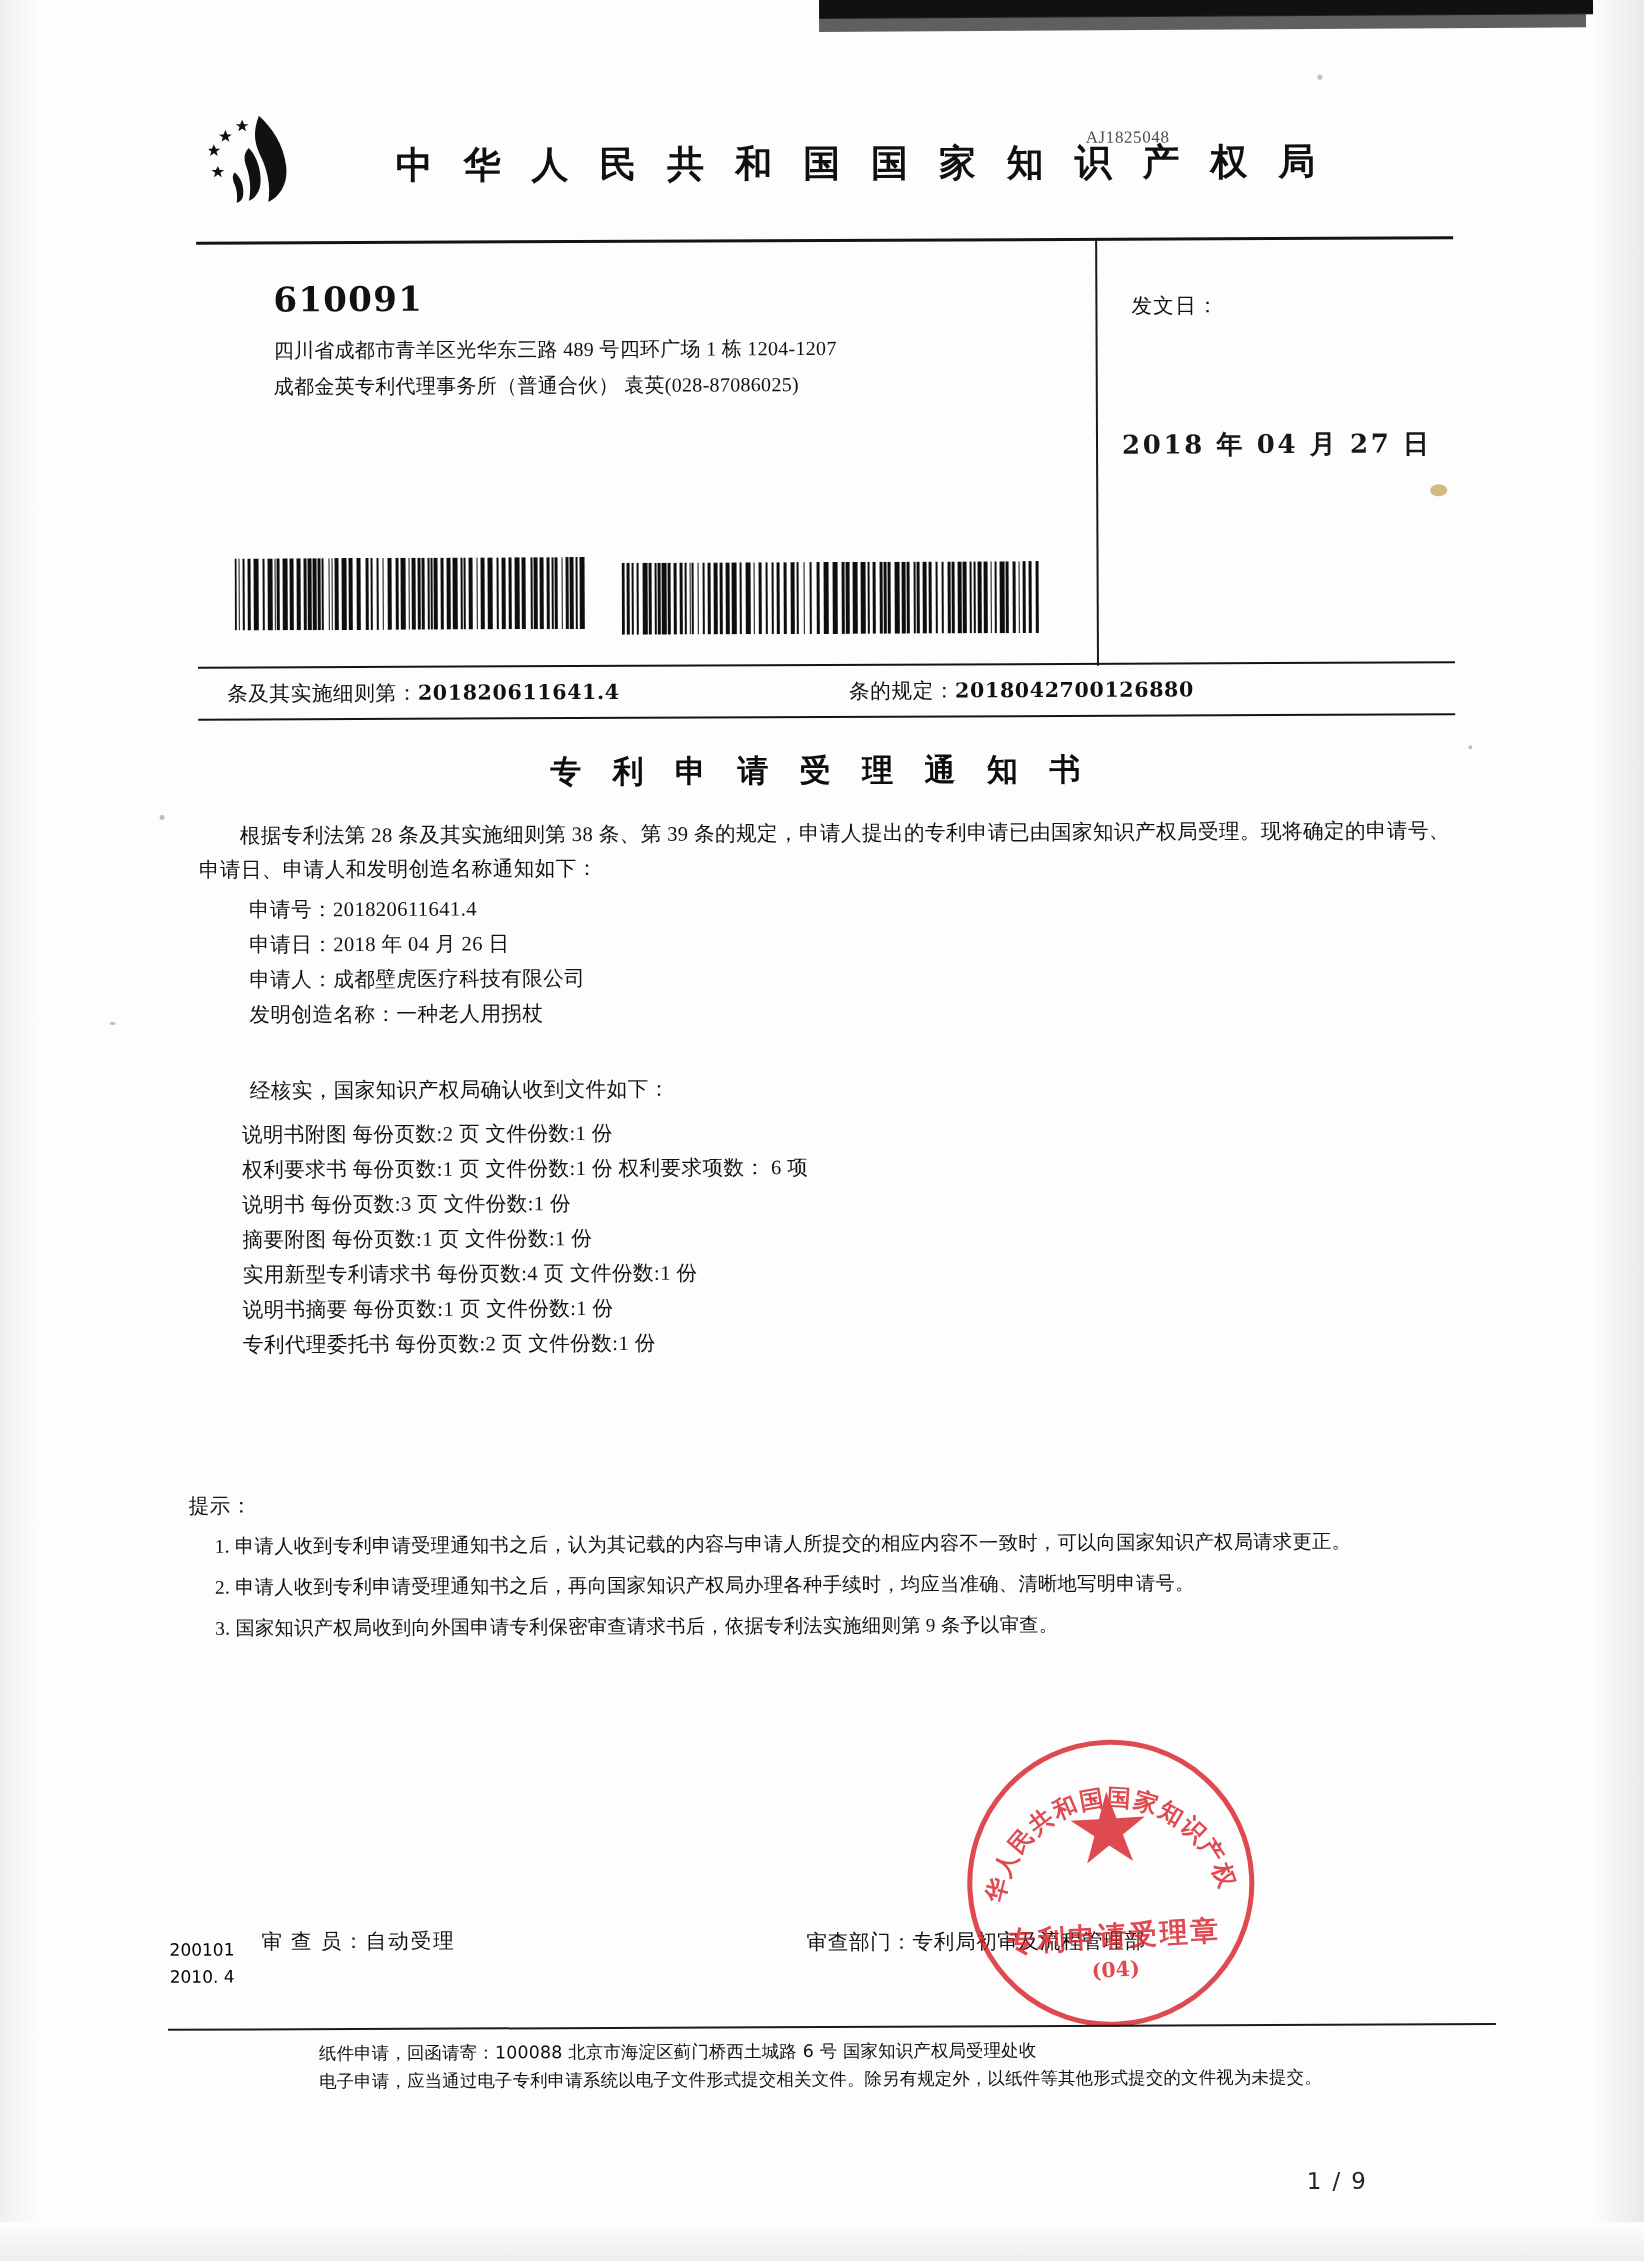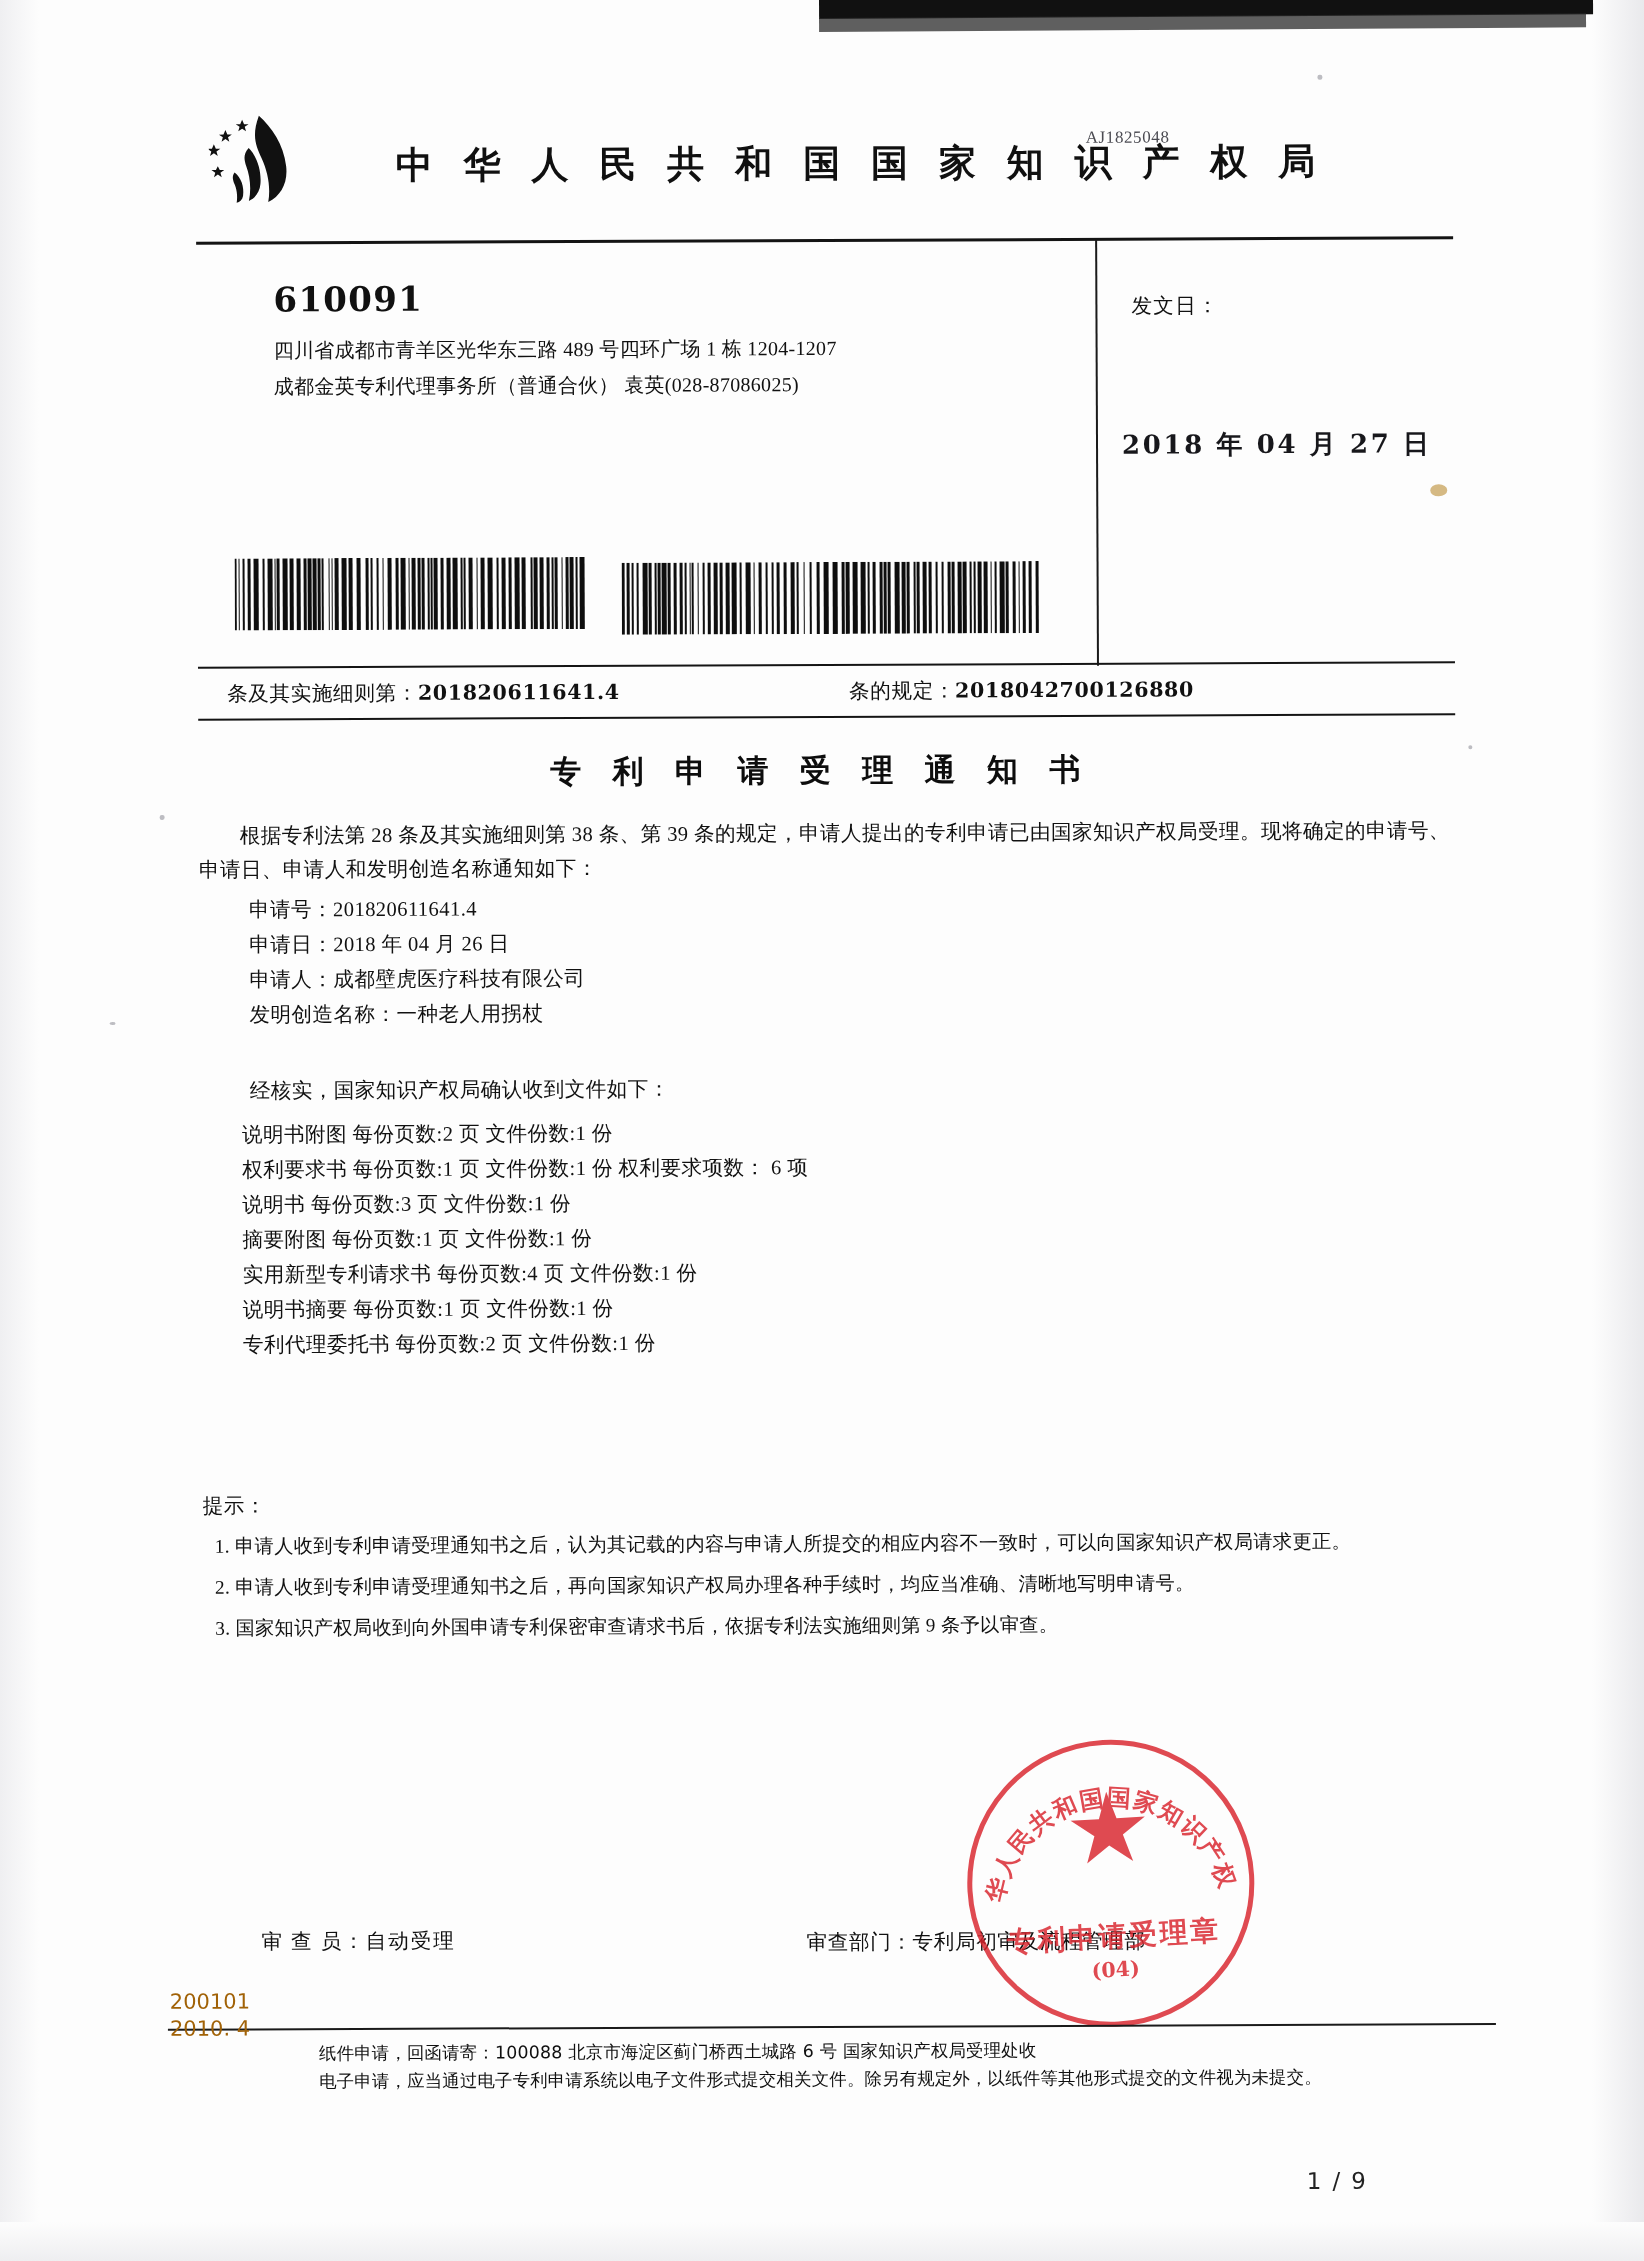--- a/index.html
+++ b/index.html
@@ -243,21 +243,21 @@
     left: 242px; top: 1115px;
     font-size: 20.6px;
     line-height: 35px;
     letter-spacing: 0.4px;
   }
   .doclist div { white-space: nowrap; }
 
   
   .notes-head {
     position: absolute;
-    left: 201px; top: 1489px;
+    left: 187px; top: 1489px;
     font-size: 20.6px;
     letter-spacing: 0.6px;
   }
   .notes {
     position: absolute;
     left: 187px; top: 1528px;
     width: 1283px;
     font-size: 19.3px;
     line-height: 32px;
     letter-spacing: 0.3px;
@@ -346,25 +346,25 @@
 
   
   .rule-footer {
     position: absolute;
     left: 164px; top: 2026px;
     width: 1328px; height: 1.9px;
     background: #1a1a1a;
   }
   .foot-codes {
     position: absolute;
-    left: 166px; top: 1986px;
-    font-size: 21px;
+    left: 166px; top: 1934px;
+    font-size: 17px;
     line-height: 27px;
     font-family: "DejaVu Sans", sans-serif;
-    color: #a16207;
+    color: #000000;
   }
   .foot-text {
     position: absolute;
     left: 315px; top: 2037px;
     width: 1154px;
     font-size: 17.4px;
     line-height: 28px;
     font-family: "DejaVu Sans", sans-serif;
     color: #101010;
     letter-spacing: 0.2px;

